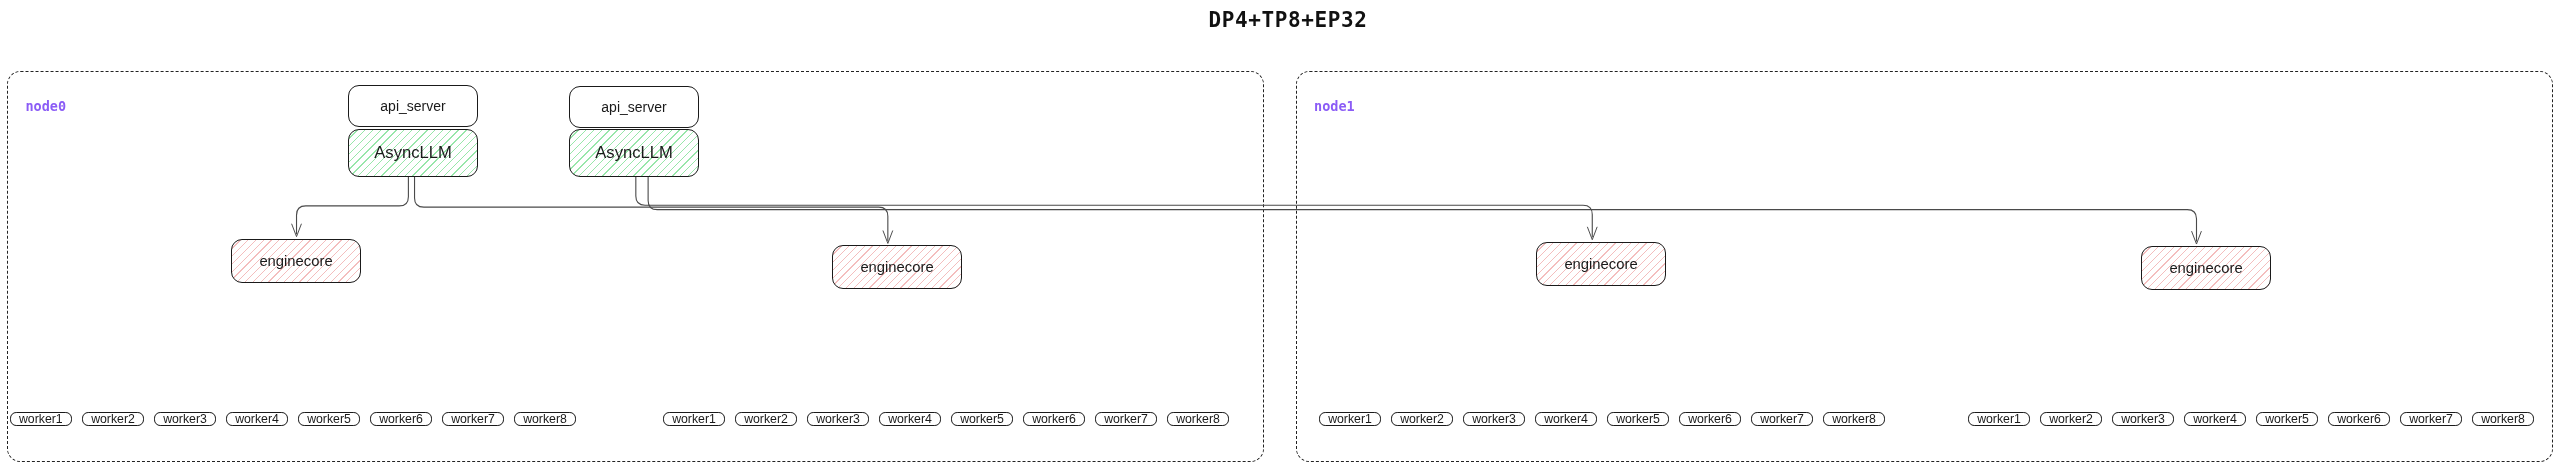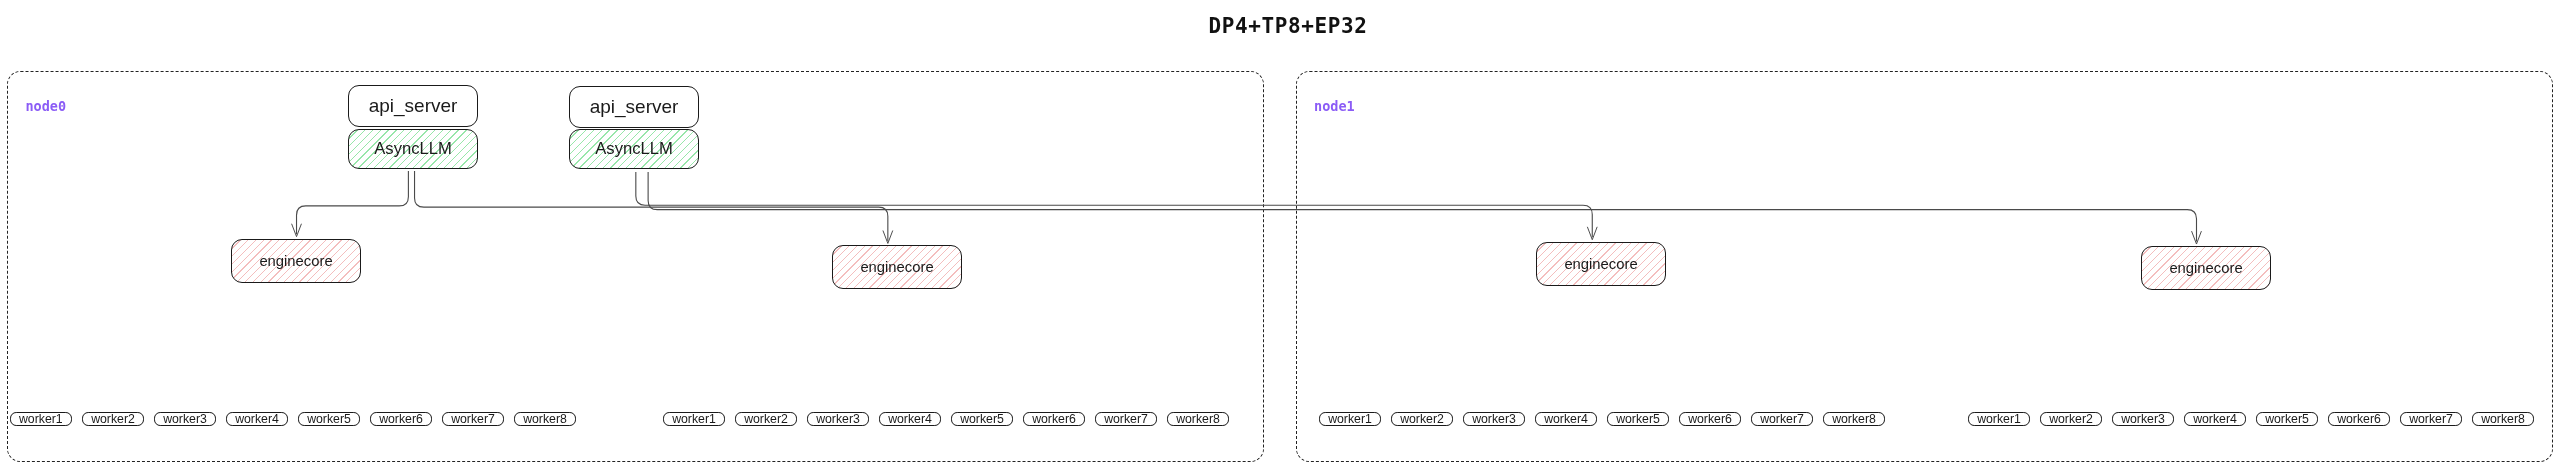--- a/index.html
+++ b/index.html
@@ -1,40 +1,40 @@
 <!DOCTYPE html>
 <html style="font-size:9.8px"><head>
 <meta charset="utf-8">
 <style>
   html,body{margin:0;padding:0;background:#ffffff;}
   body{font-family:"Liberation Sans", sans-serif;color:#1a1a1a;}
   #canvas{position:relative;width:2576px;height:469px;background:#ffffff;overflow:hidden;}
 
   .diagram-title{
-    position:absolute;left:0;right:0;top:14px;text-align:center;
+    position:absolute;left:0;right:0;top:8px;text-align:center;
     font-family:"DejaVu Sans Mono", monospace;font-size:21px;font-weight:600;
     letter-spacing:0.6px;color:#111;
   }
 
   .node-box{
     position:absolute;border:1.5px dashed #222;border-radius:13.5px;background:transparent;
   }
   .node-label{
     position:absolute;left:17px;top:26px;
     font-family:"DejaVu Sans Mono", monospace;font-size:13.5px;font-weight:600;color:#8b5cf6;
   }
 
   .shape{
     position:absolute;display:flex;align-items:center;justify-content:center;
     border:1.5px solid #1a1a1a;background:#ffffff;box-sizing:border-box;
   }
   .rounded-lg{border-radius:11px;}
-  .api-box{width:130px;height:42px;font-size:19px;}
+  .api-box{width:130px;height:42px;font-size:14px;}
   .llm-box{
-    width:130px;height:40px;font-size:16.6px;
+    width:130px;height:48px;font-size:16.6px;
     background:repeating-linear-gradient(135deg, rgba(134,226,155,0.85) 0 1px, transparent 1px 5.5px) #ffffff;
   }
   .engine-box{
     width:130px;height:44px;font-size:14.8px;
     background:repeating-linear-gradient(135deg, rgba(240,168,168,0.75) 0 0.9px, transparent 0.9px 5.5px) #ffffff;
   }
   .worker{
     position:absolute;top:412px;width:62px;height:14px;
     border:1.5px solid #1a1a1a;border-radius:6.2px;background:#fff;box-sizing:border-box;
     display:flex;align-items:center;justify-content:center;font-size:12.3px;

